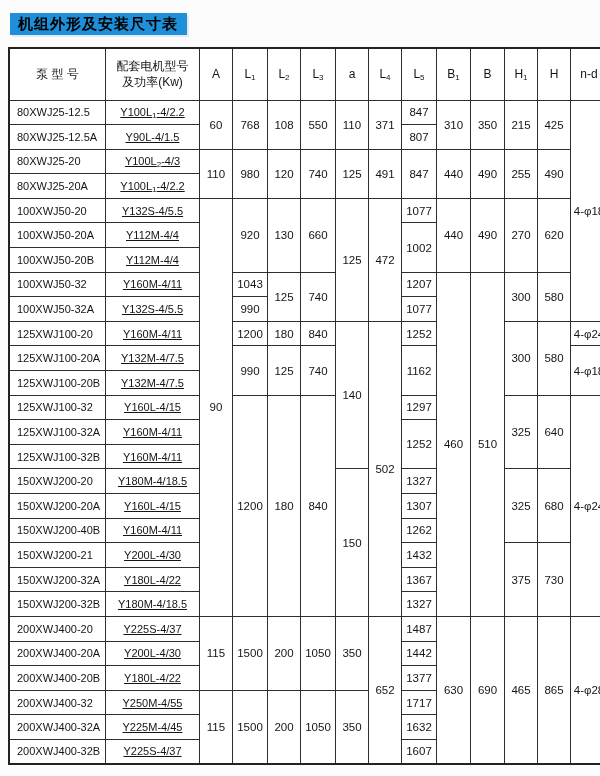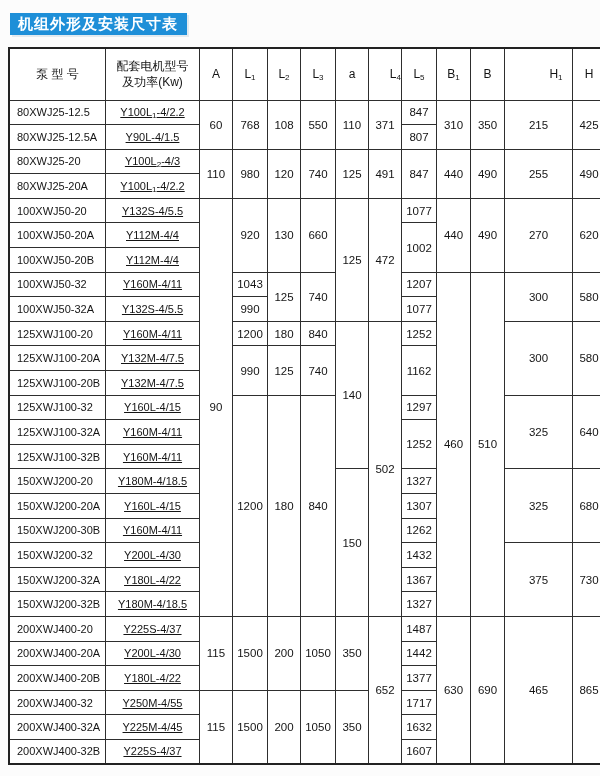--- a/index.html
+++ b/index.html
@@ -4,21 +4,21 @@
 <style>
   html,body{margin:0;padding:0;}
   body{
     width:600px;height:776px;position:relative;
     background:#fcfcfc;
     font-family:"Liberation Sans","DejaVu Sans",sans-serif;
     color:#141414;
   }
   .page-title{
     position:absolute;left:10px;top:13px;
-    background:#1e8fd8;color:#ffffff;
+    background:#1e8fd8;color:#000000;
     font-weight:bold;font-size:15px;line-height:21px;
     padding:0 9px 1px 8px;letter-spacing:1px;
     box-shadow:2px 2px 0 rgba(180,200,215,.35);
   }
   table.dim{
     position:absolute;left:8px;top:47px;
     width:584px;height:716px;
     border-collapse:collapse;table-layout:fixed;
     border:2px solid #222;
     background:#ffffff;
@@ -39,25 +39,25 @@
   td.motor{font-size:11px;text-decoration:underline;}
   sub{font-size:8px;line-height:0;vertical-align:-2px;}
   
   .dim th:nth-child(1){width:95px;}
   .dim th:nth-child(2){width:93px;}
   .dim th:nth-child(3){width:32px;}
   .dim th:nth-child(4){width:34px;margin-left:34px;}
   .dim th:nth-child(5){width:32px;}
   .dim th:nth-child(6){width:34px;margin-left:41px;}
   .dim th:nth-child(7){width:32px;}
-  .dim th:nth-child(8){width:32px;text-align:right;}
+  .dim th:nth-child(8){width:32px;}
   .dim th:nth-child(9){width:34px;}
   .dim th:nth-child(10){width:33px;margin-left:8px;}
   .dim th:nth-child(11){width:33px;}
-  .dim th:nth-child(12){width:32px;padding-left:35px;}
+  .dim th:nth-child(12){width:32px;}
   .dim th:nth-child(13){width:32px;}
   .dim th:nth-child(14){width:36px;}
 </style>
 </head>
 <body>
 
 <div class="page-title">机组外形及安装尺寸表</div>
 
 <table class="dim">
   <thead>
@@ -217,26 +217,26 @@
         <td>1327</td>
         <td rowspan="3">325</td>
         <td rowspan="3">680</td>
       </tr>
       <tr>
         <td class="pump">150XWJ200-20A</td>
         <td class="motor">Y160L-4/15</td>
         <td>1307</td>
       </tr>
       <tr>
-        <td class="pump">150XWJ200-30B</td>
+        <td class="pump">150XWJ200-40B</td>
         <td class="motor">Y160M-4/11</td>
         <td>1262</td>
       </tr>
       <tr>
-        <td class="pump">150XWJ200-32</td>
+        <td class="pump">150XWJ200-21</td>
         <td class="motor">Y200L-4/30</td>
         <td>1432</td>
         <td rowspan="3">375</td>
         <td rowspan="3">730</td>
       </tr>
       <tr>
         <td class="pump">150XWJ200-32A</td>
         <td class="motor">Y180L-4/22</td>
         <td>1367</td>
       </tr>

